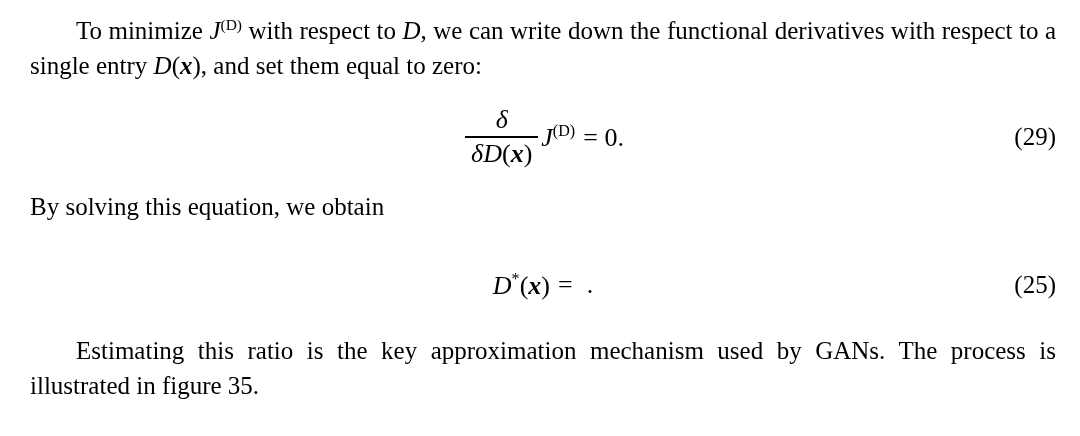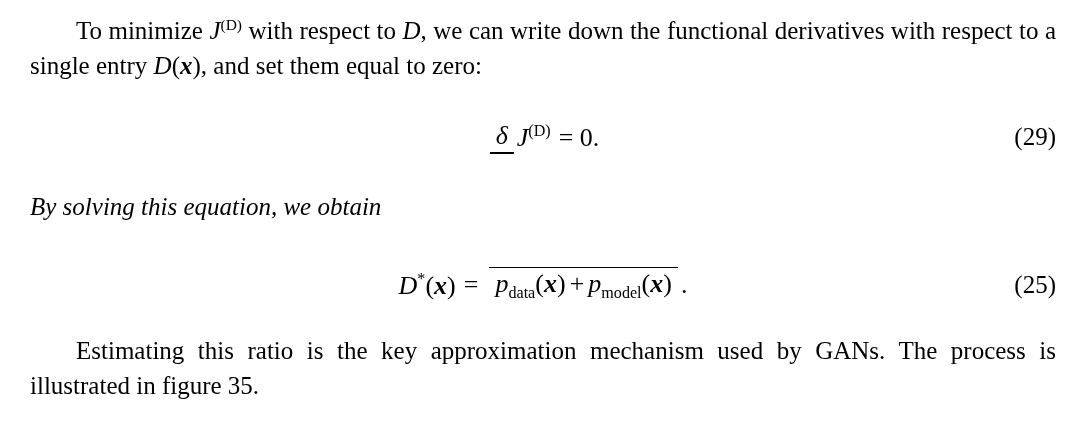--- a/index.html
+++ b/index.html
@@ -35,21 +35,20 @@
     position: absolute;
     left: 30px;
     top: 14px;
     width: 1026px;
   }
   .block-p2 {
     position: absolute;
     left: 30px;
     top: 190px;
     width: 1026px;
-    font-style: italic;
   }
   .block-p3 {
     position: absolute;
     left: 30px;
     top: 334px;
     width: 1026px;
   }
   
   .mi { font-style: italic; }
   .mb { font-style: italic; font-weight: bold; }
@@ -122,39 +121,39 @@
     <p class="para indent">
       <span>To minimize </span><span class="mi">J</span><sup class="sm">(D)</sup><span> with respect to </span><span class="mi">D</span><span>, we can write down the functional derivatives with respect to a single entry </span><span class="mi">D</span><span>(</span><span class="mb">x</span><span>), and set them equal to zero:</span>
     </p>
   </div>
 
   <div class="eqrow eq24">
     <div class="eqbody">
       <span class="frac">
         <span class="num mi">δ</span>
         <span class="bar"></span>
+        <span class="den mathtext"><span class="mi">δ</span><span class="mi">D</span><span class="up">(</span><span class="mb">x</span><span class="up">)</span></span>
       </span>
       <span class="mathtext"><span class="mi">J</span><sup class="sm">(D)</sup><span class="space-m"></span><span class="up">= 0.</span></span>
     </div>
     <span class="eqnum">(29)</span>
   </div>
 
   <div class="block-p2">
     <p class="para">By solving this equation, we obtain</p>
   </div>
 
   <div class="eqrow eq25">
     <div class="eqbody">
       <span class="mathtext"><span class="mi">D</span><sup class="sm">*</sup><span class="up">(</span><span class="mb">x</span><span class="up">)</span></span>
       <span class="space-m"></span>
       <span class="up">=</span>
       <span class="space-m"></span>
       <span class="frac">
         <span class="bar"></span>
-        <span class="den mathtext"><span class="mi">p</span><sub class="sm">data</sub><span class="up">(</span><span class="mb">x</span><span class="up">)</span><span class="space-s"></span><span class="up">+</span><span class="space-s"></span><span class="mi">p</span><sub class="sm">model</sub><span class="up">(</span><span class="mb">x</span><span class="up">)</span></span>
       </span>
       <span class="up">.</span>
     </div>
     <span class="eqnum">(25)</span>
   </div>
 
   <div class="block-p3">
     <p class="para indent"><span>Estimating this ratio is the key approximation mechanism used by GANs.</span> <span>The process is illustrated in figure 35.</span></p>
   </div>
 

